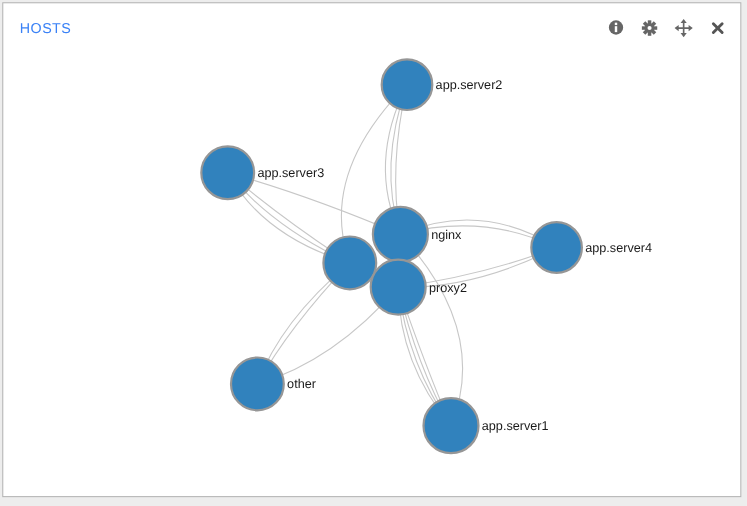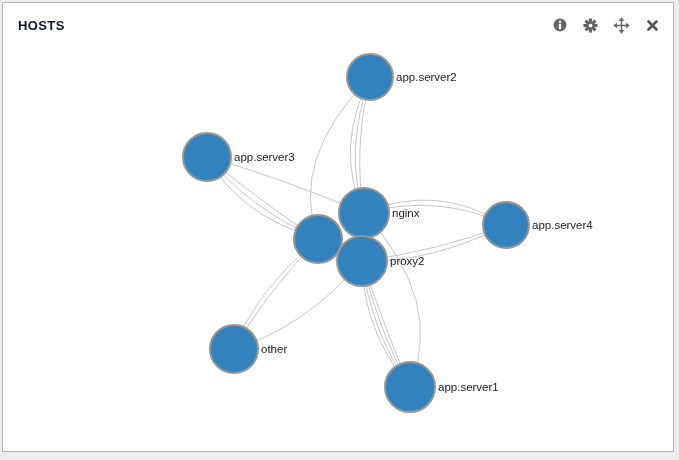--- a/index.html
+++ b/index.html
@@ -11,21 +11,21 @@
   .panel{
     position:absolute;left:2px;top:2px;width:672px;height:450px;
     box-sizing:border-box;background:#ffffff;border:1px solid #b4b4b4;
   }
   .panel-header{
     position:absolute;top:0;left:0;right:0;height:44px;z-index:2;
     display:flex;align-items:center;justify-content:space-between;
     padding:0 12px 0 15px;
   }
   .panel-title{
-    font-size:13px;font-weight:bold;color:#0f172a;letter-spacing:.4px;
+    font-size:13px;font-weight:normal;color:#3b82f6;letter-spacing:.4px;
   }
   .toolbar{display:flex;align-items:center;gap:14px}
   .icon-btn{
     width:17px;height:17px;display:inline-flex;align-items:center;
     justify-content:center;cursor:pointer;
   }
   svg.graph{position:absolute;left:0;top:0;z-index:1}
   .edge{fill:none;stroke-width:1}
   .node{stroke-width:2}
   .node-label{font-family:"Liberation Sans",sans-serif;font-size:11.5px}

